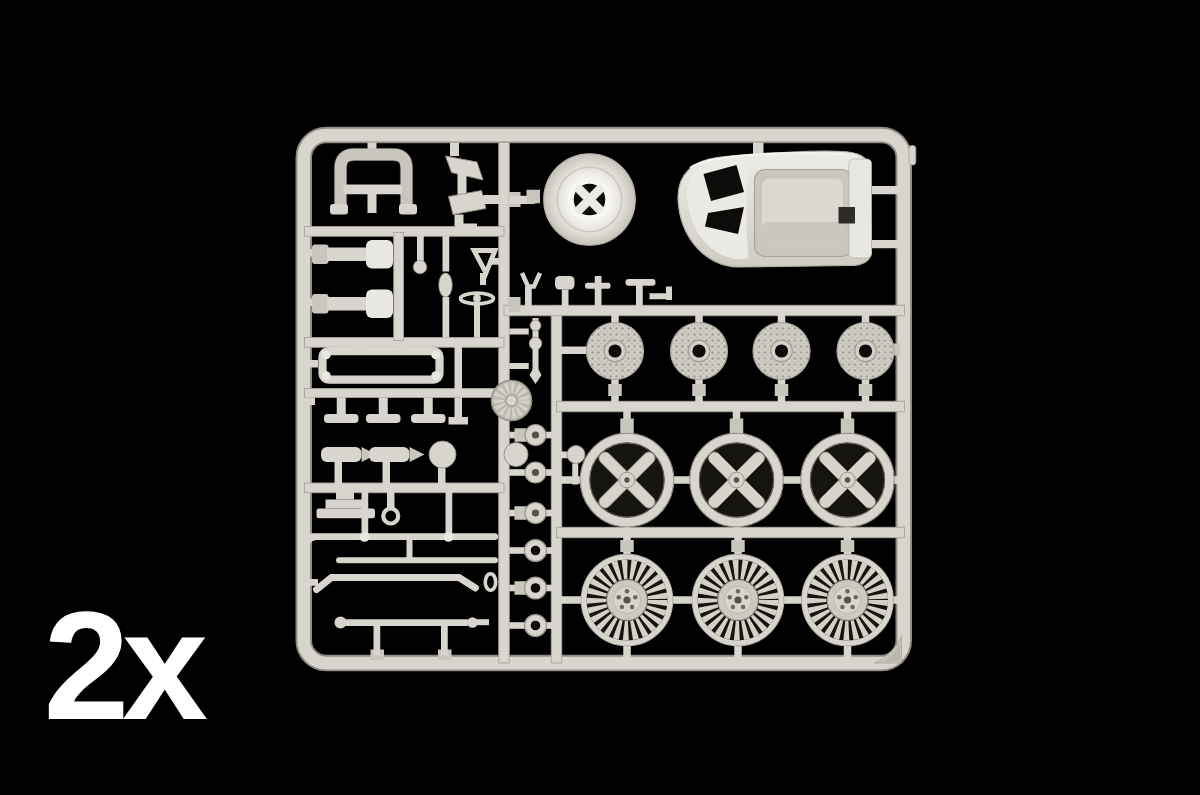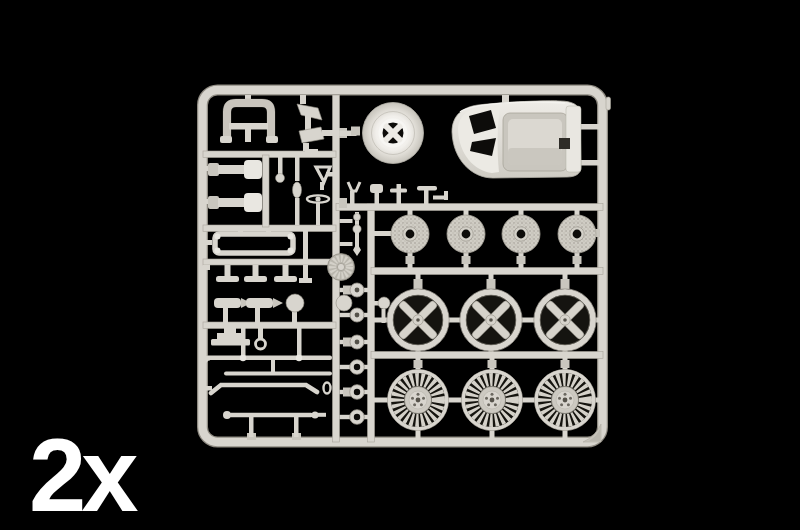--- a/index.html
+++ b/index.html
@@ -1,20 +1,20 @@
 <!DOCTYPE html>
 <html style="--background: #000000; --text: #ffffff; --plastic: #d8d5ce; --plastic-light: #e9e7e1; --plastic-mid: #c9c6be; --edge: #a8a49b; --hole: #0d0c0a;"><head>
 <meta charset="utf-8">
 <style>
   html,body{margin:0;padding:0;background:#111;}
   .stage{position:relative;width:800px;height:530px;background:var(--background,#000);overflow:hidden;
          font-family:"Liberation Sans","DejaVu Sans",sans-serif;}
   .stage svg{position:absolute;left:0;top:0;}
   .qty-label{position:absolute;left:29px;top:392px;color:var(--text,#fff);
-             font-size:103px;font-weight:bold;letter-spacing:-5px;line-height:1;margin-top:32px;}
+             font-size:103px;font-weight:bold;letter-spacing:-5px;line-height:1;}
   
   .p  {fill:var(--plastic,#d8d5ce);}
   .pl {fill:var(--plastic-light,#e9e7e1);}
   .pm {fill:var(--plastic-mid,#c9c6be);}
   .hol{fill:var(--hole,#0d0c0a);}
   .rail{fill:var(--plastic,#d8d5ce);stroke:var(--edge,#a8a49b);stroke-width:.6;}
 </style>
 </head>
 <body>
 

